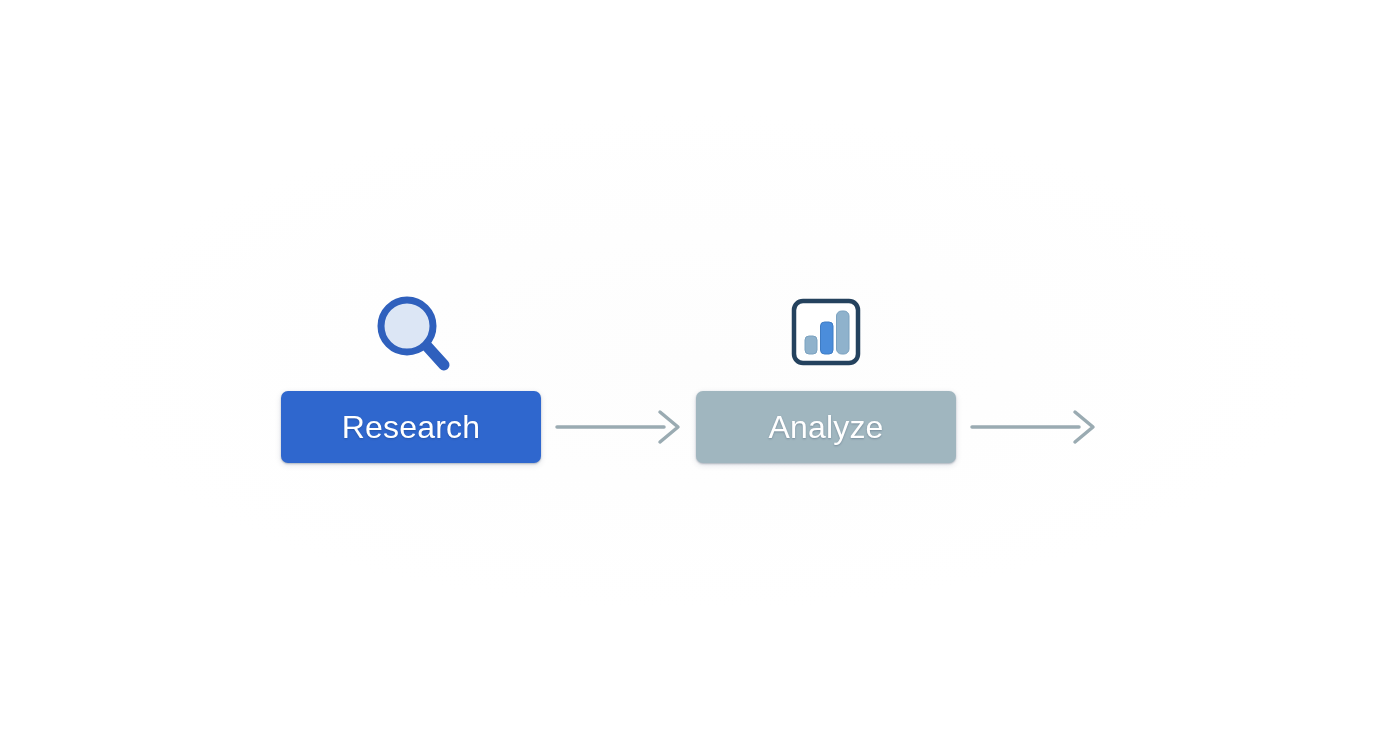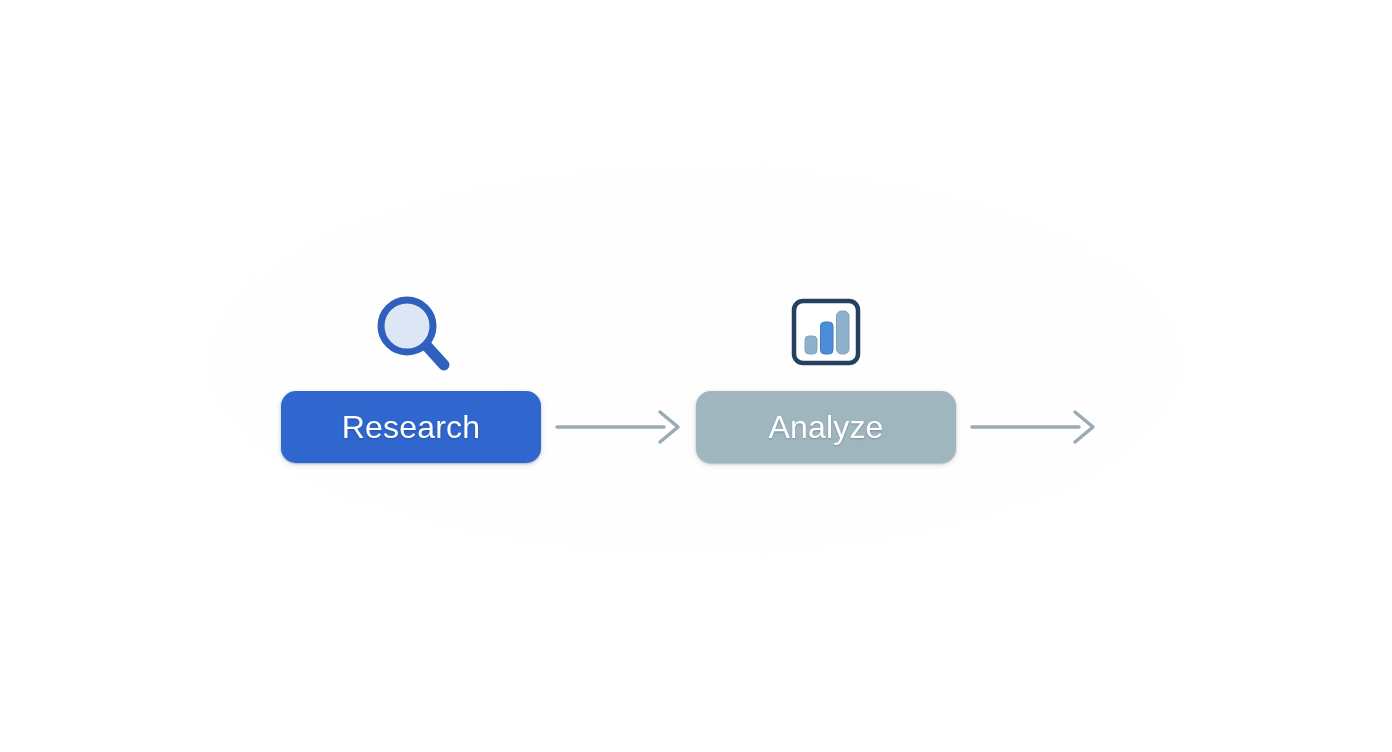--- a/index.html
+++ b/index.html
@@ -57,21 +57,21 @@
     width: 100%;
     display: flex;
     align-items: center;
     justify-content: center;
     margin-bottom: 16px;
   }
 
   .step-button {
     width: 260px;
     height: 72px;
-    border-radius: 15px;
+    border-radius: 7px;
     display: flex;
     align-items: center;
     justify-content: center;
     box-sizing: border-box;
     border: none;
     cursor: pointer;
     font-family: "Liberation Sans", sans-serif;
     font-size: 32px;
     font-weight: 400;
     letter-spacing: 0.2px;

